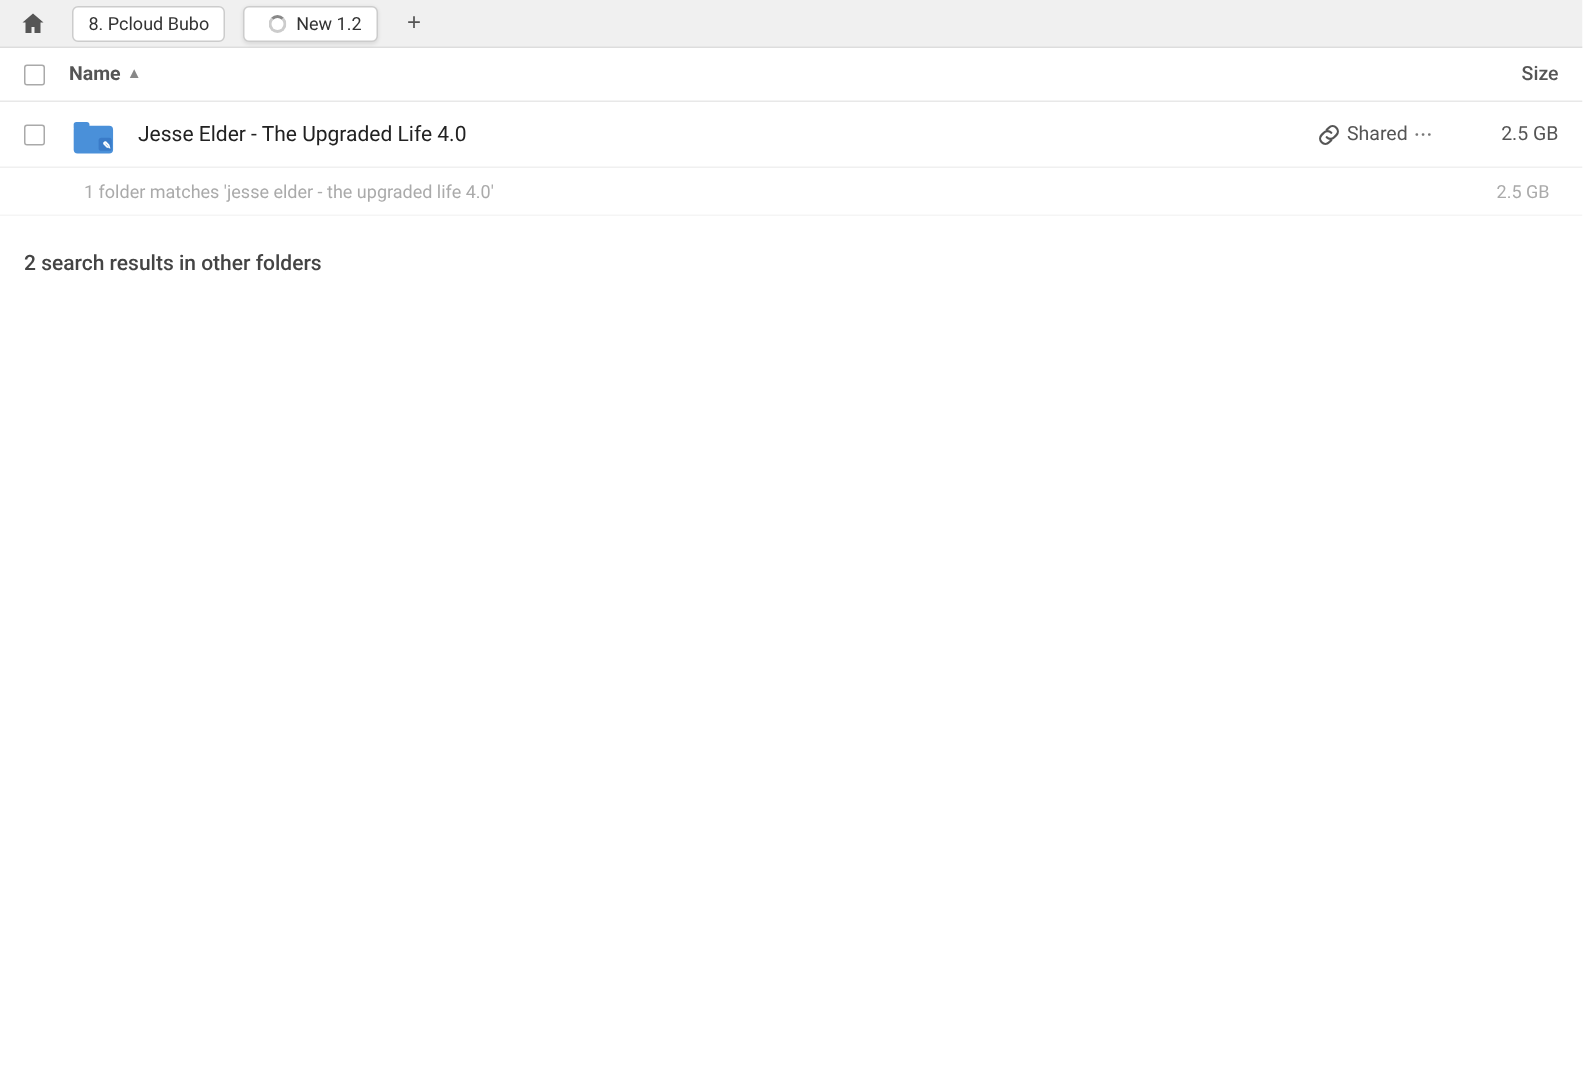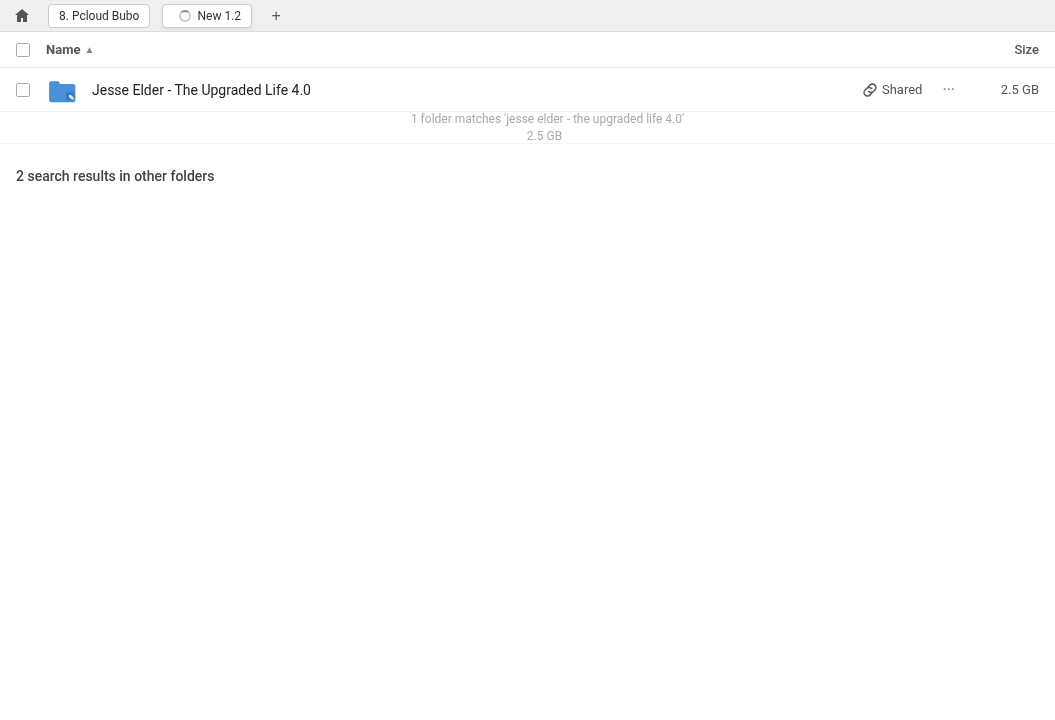--- a/index.html
+++ b/index.html
@@ -161,21 +161,21 @@
       font-size: 14px;
       color: #222;
       white-space: nowrap;
       overflow: hidden;
       text-overflow: ellipsis;
     }
 
     .file-actions {
       display: flex;
       align-items: center;
-      gap: 16px;
+      gap: 0;
       margin-right: 20px;
     }
 
     .shared-badge {
       display: flex;
       align-items: center;
       gap: 4px;
       color: #555;
       font-size: 13px;
     }
@@ -198,21 +198,20 @@
     }
 
     
     .match-info-row {
       display: flex;
       align-items: center;
       height: 32px;
       padding: 0 16px 0 56px;
       border-bottom: 1px solid #f5f5f5;
       background: #fff;
-      flex-direction: column;
     }
 
     .match-text {
       flex: 1;
       font-size: 12px;
       color: #aaa;
     }
 
     .match-size {
       font-size: 12px;

